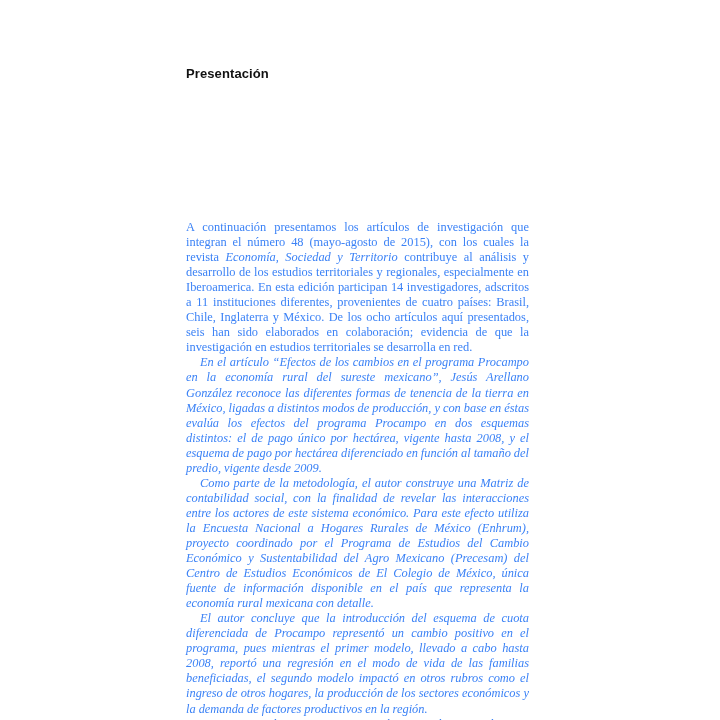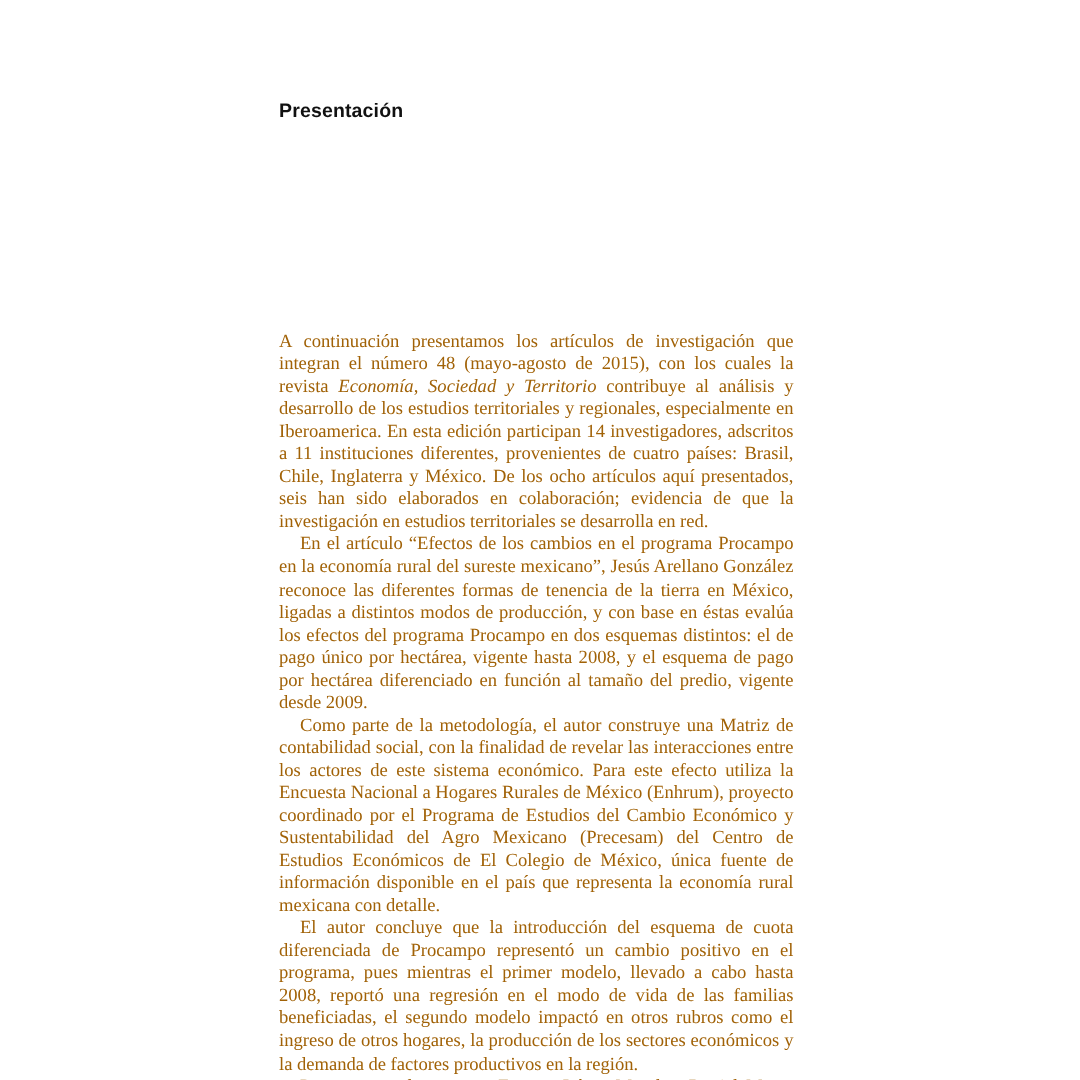--- a/index.html
+++ b/index.html
@@ -42,26 +42,27 @@
   }
 
   .para {
     margin: 0;
     font-size: 12.4px;
     line-height: 15.05px;
     text-align: justify;
     text-justify: inter-word;
     -webkit-hyphens: none;
     hyphens: none;
-    color: #a16207;
+    color: #3b82f6;
     word-spacing: -0.1px;
   }
 
   .para.indent {
     text-indent: 14px;
+    font-style: italic;
   }
 
   .para em {
     font-style: italic;
   }
 </style>
 </head>
 <body>
 
 <div class="page">

